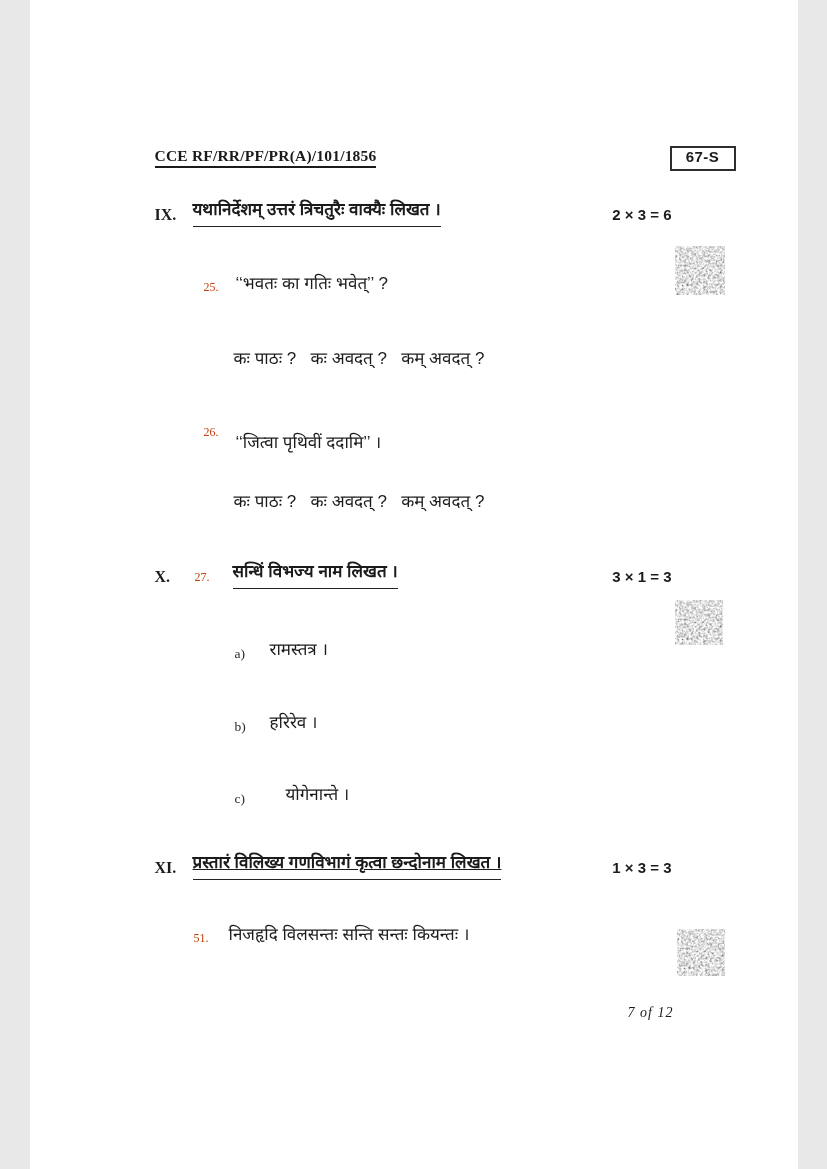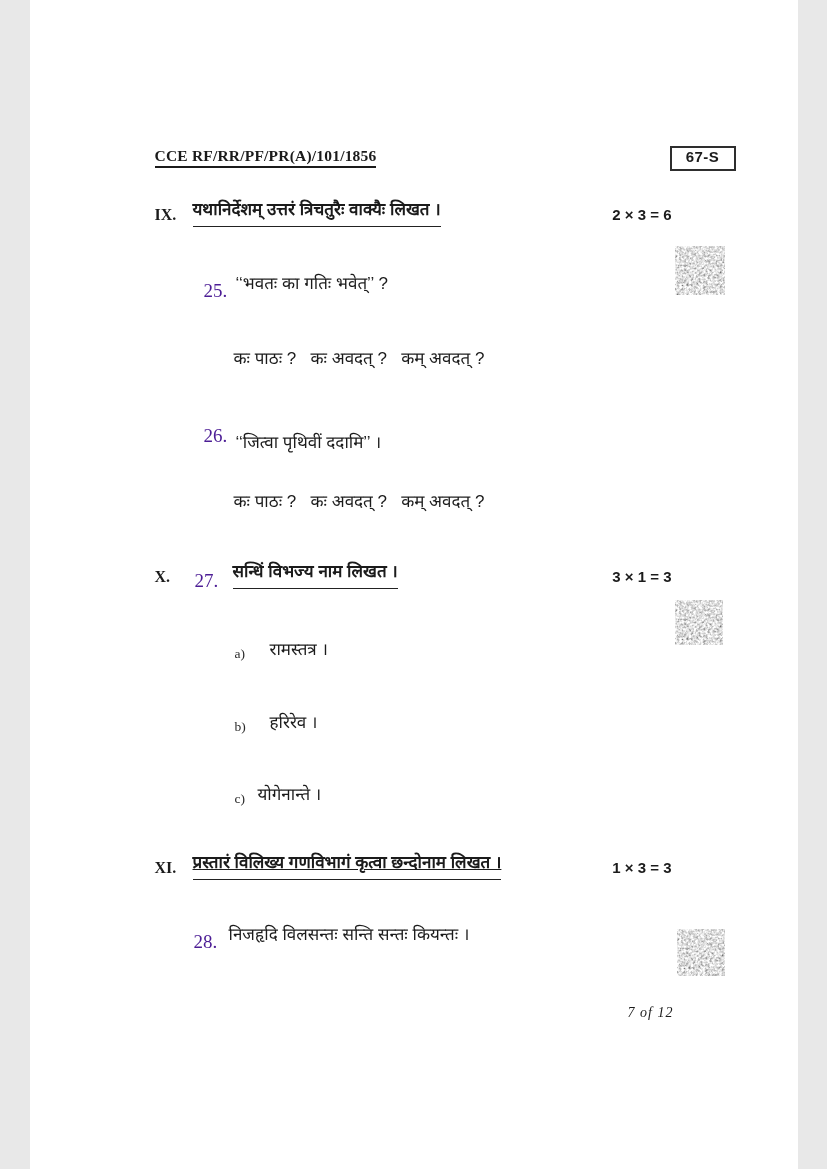--- a/index.html
+++ b/index.html
@@ -13,21 +13,21 @@
   .code {
     font-family:"Liberation Serif", serif; font-weight:700; font-size:15.5px;
     letter-spacing:.2px; border-bottom:2px solid #1b1b1b; padding-bottom:1px;
   }
   .vbox {
     border:2px solid #2e2e2e; min-width:56px; height:21px; padding:0 3px;
     display:flex; align-items:flex-start; justify-content:center;
     font-weight:700; font-size:15px; letter-spacing:.5px;
   }
   .numeral { font-family:"Liberation Serif", serif; font-weight:700; font-size:16px; }
-  .qnum    { font-family:"Liberation Serif", serif; font-size:19px; color:#4c1d95; }
+  .qnum    { font-family:"Liberation Serif", serif; font-size:12px; color:#c2410c; }
   .optlab  { font-family:"Liberation Serif", serif; font-size:13.5px; color:#2a2a2a; }
   .dev     { font-size:17px; line-height:1.35; }
   .dev-b   { font-weight:700; border-bottom:1.6px solid #222; padding-bottom:4px; }
   .marks   { position:absolute; right:126px; font-weight:700; font-size:15px; }
   .pre     { white-space:pre; }
   .footer  { font-family:"Liberation Serif", serif; font-style:italic; font-size:14px; letter-spacing:1px; }
   .stamp   { opacity:.85; }
 </style>
 </head>
 <body>
@@ -80,27 +80,27 @@
     <rect width="48" height="45" filter="url(#noiseFilter)"></rect>
   </svg>
 
   <span class="abs optlab" style="left:205px; top:646px;">a)</span>
   <span class="abs dev" style="left:240px; top:639px;">रामस्तत्र ।</span>
 
   <span class="abs optlab" style="left:205px; top:719px;">b)</span>
   <span class="abs dev" style="left:240px; top:712px;">हरिरेव ।</span>
 
   <span class="abs optlab" style="left:205px; top:791px;">c)</span>
-  <span class="abs dev" style="left:228px; top:784px;">योगेनान्ते ।</span>
+  <span class="abs dev" style="left:256px; top:784px;">योगेनान्ते ।</span>
 
   <span class="abs numeral" style="left:125px; top:859px;text-align:center;">XI.</span>
   <span class="abs dev dev-b" style="left:163px; top:852px;text-decoration:underline;">प्रस्तारं विलिख्य गणविभागं कृत्वा छन्दोनाम लिखत ।</span>
   <span class="marks" style="top:859px;">1 × 3 = 3</span>
 
-  <span class="abs qnum" style="left:164px; top:931px;">28.</span>
+  <span class="abs qnum" style="left:164px; top:931px;">51.</span>
   <span class="abs dev" style="left:199px; top:924px;">निजहृदि विलसन्तः सन्ति सन्तः कियन्तः ।</span>
 
   <svg class="abs stamp" style="left:647px; top:929px;" width="48" height="47">
     <rect width="48" height="47" filter="url(#noiseFilter)"></rect>
   </svg>
 
   <svg class="abs" style="left:768px; top:563px;" width="44" height="45" viewBox="0 0 25 25" shape-rendering="crispEdges">
     <rect width="25" height="25" fill="#ffffff"></rect>
     <g fill="#111111">
       <rect x="0" y="0" width="7" height="7"></rect>

